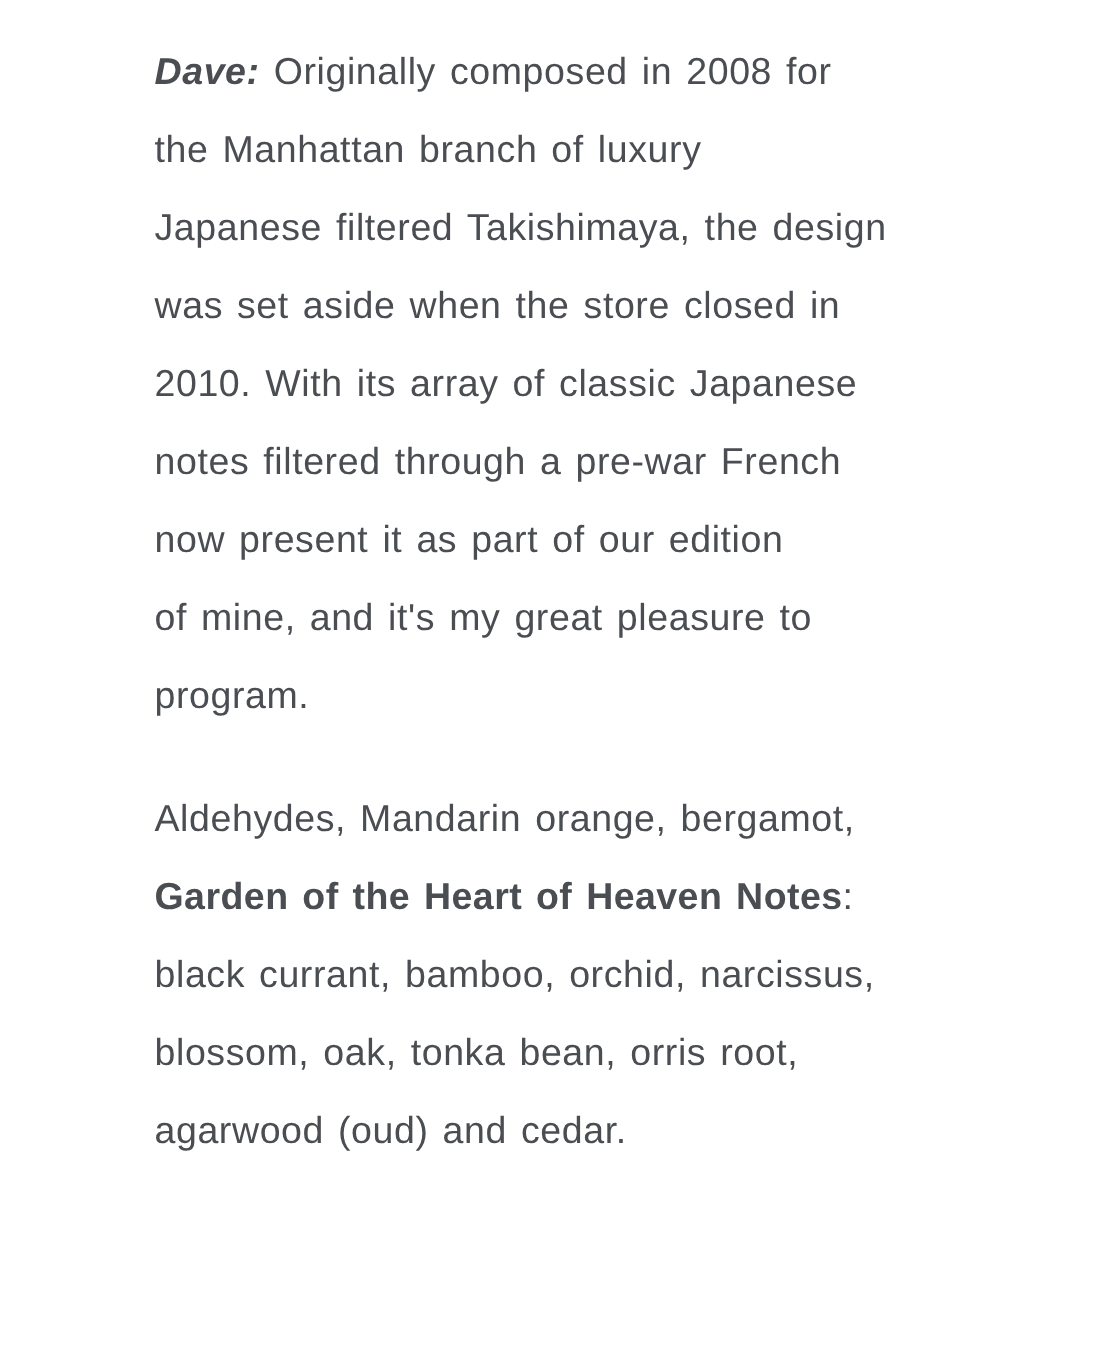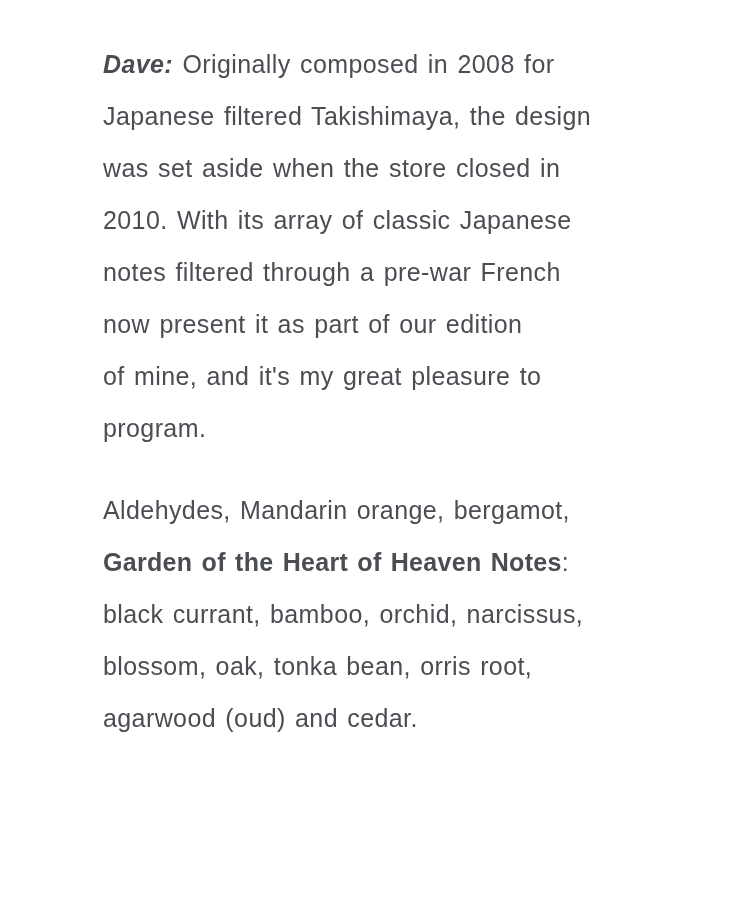--- a/index.html
+++ b/index.html
@@ -9,21 +9,21 @@
   body {
     width: 746px;
     height: 908px;
     overflow: hidden;
     background: #ffffff;
     font-family: "Liberation Sans", sans-serif;
   }
   .content {
     box-sizing: border-box;
     width: 716px;
-    padding: 38px 96px 0 103px;
+    padding: 22px 96px 0 103px;
     color: #4a4d52;
     font-size: 25px;
     line-height: 52px;
     letter-spacing: 0.4px;
     word-spacing: 2px;
   }
   .para {
     margin: 0;
   }
   .para + .para {
@@ -41,20 +41,21 @@
     letter-spacing: 0.3px;
   }
 </style>
 </head>
 <body style="background: rgb(255, 255, 255);">
 
 <main class="content" style="color: rgb(74, 77, 82);">
 
   <div class="para">
     <div class="line"><span class="lead-bold-italic">Dave:</span><span> Originally composed in 2008 for</span></div>
+    <div class="line">the Manhattan branch of luxury</div>
     <div class="line">Japanese filtered Takishimaya, the design</div>
     <div class="line">was set aside when the store closed in</div>
     <div class="line">2010. With its array of classic Japanese</div>
     <div class="line">notes filtered through a pre-war French</div>
     <div class="line">now present it as part of our edition</div>
     <div class="line">of mine, and it's my great pleasure to</div>
     <div class="line">program.</div>
   </div>
 
   <div class="para">

